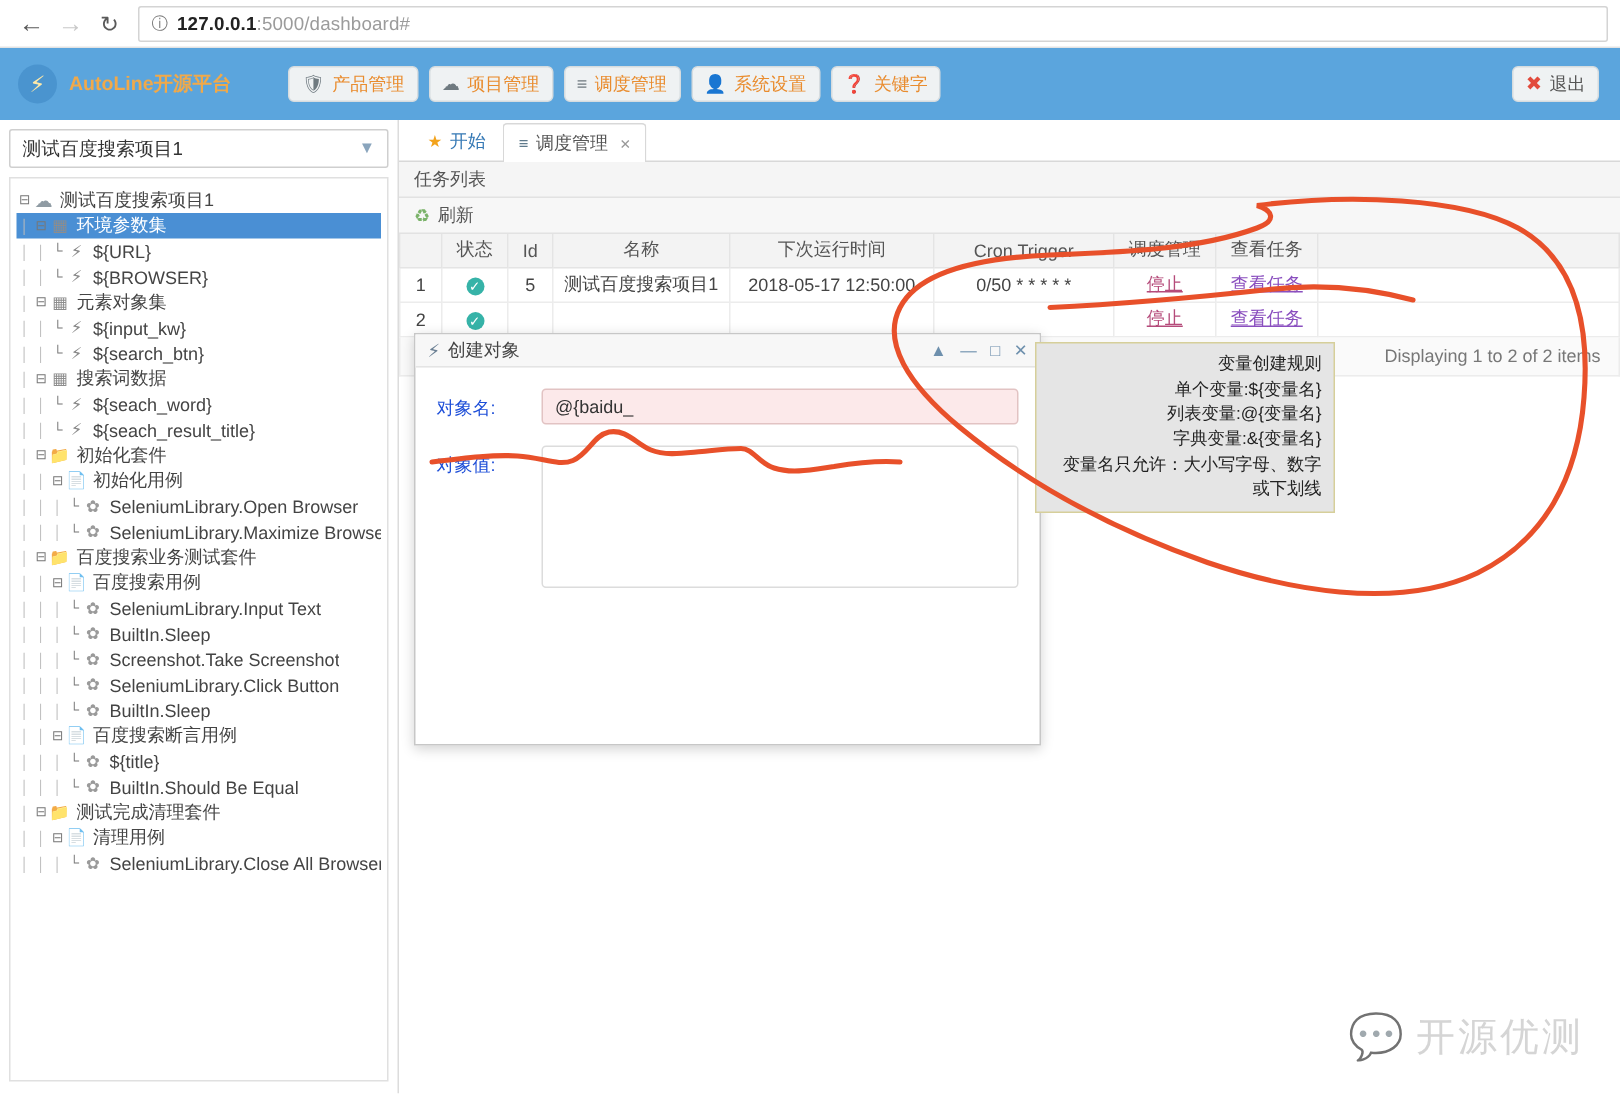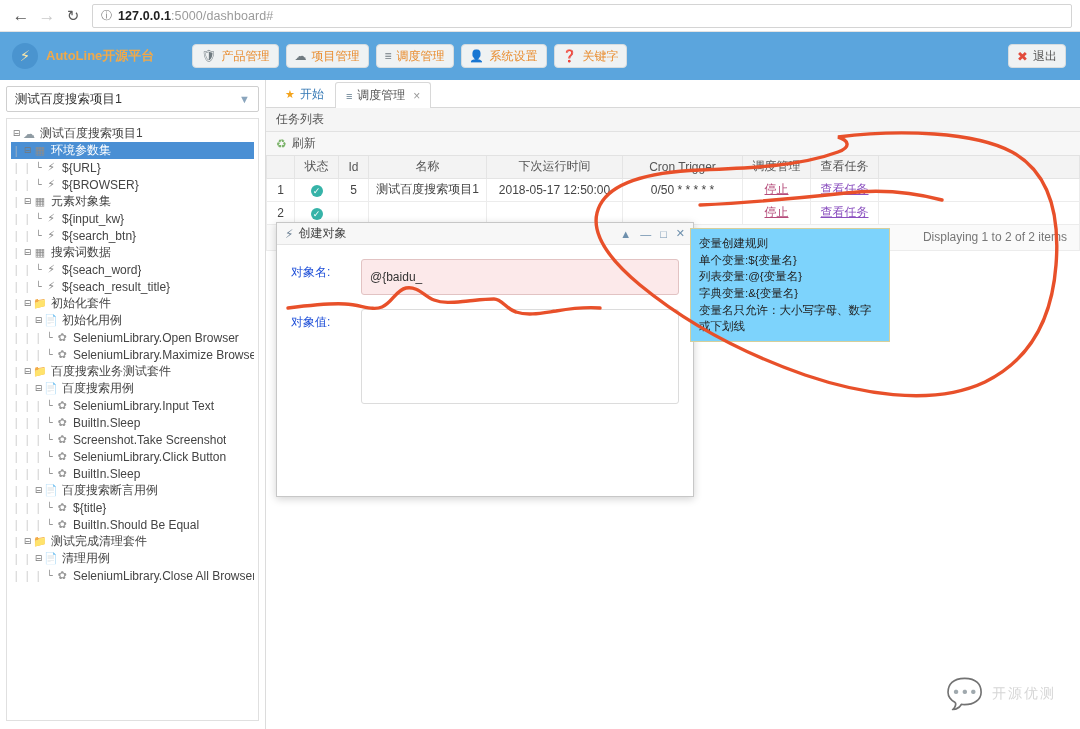--- a/index.html
+++ b/index.html
@@ -66,34 +66,34 @@
   .lnk.red{color:#b54b7a;}
   .pager{height:26px;display:flex;align-items:center;justify-content:flex-end;padding:0 12px;font-size:12px;color:#777;background:#fafafa;border:1px solid #ececec;border-top:none;}
 
   
   .dialog{position:absolute;left:276px;top:222px;width:418px;height:275px;background:#fff;border:1px solid #c7c7c7;box-shadow:0 2px 8px rgba(0,0,0,.18);}
   .dlg-title{height:22px;background:#f7f7f7;border-bottom:1px solid #e4e4e4;display:flex;align-items:center;padding:0 8px;font-size:12px;color:#444;gap:5px;}
   .dlg-ctrls{margin-left:auto;display:flex;align-items:center;gap:9px;color:#6e90ad;font-size:11px;}
   .dlg-body{padding:14px 14px 8px 14px;}
   .frow{display:flex;margin-bottom:14px;}
   .flabel{width:70px;flex:none;font-size:12px;color:#1d4ed8;padding-top:5px;}
-  .finput{flex:1;height:36px;border:1px solid #e2c3c3;background:#fce9ea;border-radius:3px;padding:0 8px;font-size:12px;color:#333;display:flex;align-items:center;}
+  .finput{flex:1;height:24px;border:1px solid #e2c3c3;background:#fce9ea;border-radius:3px;padding:0 8px;font-size:12px;color:#333;display:flex;align-items:center;}
   .ftext{flex:1;height:95px;border:1px solid #dcdcdc;border-radius:3px;background:#fff;}
   .fnote{flex:1;height:24px;border:1px solid #dcdcdc;border-radius:3px;background:#fff;}
   .dlg-actions{display:flex;justify-content:center;margin-top:4px;}
   .btn-create{border:1px solid #cccccc;background:linear-gradient(#fdfdfd,#f1f1f1);border-radius:3px;height:24px;padding:0 26px;font-size:12px;color:#444;display:flex;align-items:center;}
 
   
   .tooltip{position:absolute;left:690px;top:228px;width:200px;background:#fbf8d8;border:1px solid #d6cf9a;padding:6px 8px;font-size:11.5px;color:#222;line-height:1.45;}
 
   
   .annot{position:absolute;left:0;top:0;width:1080px;height:729px;pointer-events:none;}
 
   .watermark{position:absolute;right:24px;bottom:20px;display:flex;align-items:center;gap:8px;opacity:.55;}
-  .wm-txt{font-size:14px;color:#b4b4b4;letter-spacing:2px;}
+  .wm-txt{font-size:26px;color:#b4b4b4;letter-spacing:2px;}
 </style>
 </head>
 <body>
 
 <div class="browser-bar">
   <div class="nav-btn">←</div>
   <div class="nav-btn disabled">→</div>
   <div class="reload-btn">↻</div>
   <div class="omnibox">
     <span class="info-ico">ⓘ</span>
@@ -482,21 +482,21 @@
       <div class="flabel">对象名:</div>
       <div class="finput">@{baidu_</div>
     </div>
     <div class="frow">
       <div class="flabel">对象值:</div>
       <div class="ftext"></div>
     </div>
   </div>
 </div>
 
-<div class="tooltip" id="tooltip" style="background: #7dd3fc;">
+<div class="tooltip" id="tooltip" style="background: #e5e5e5; text-align: right;">
     <div>变量创建规则</div>
     <div>单个变量:${变量名}</div>
     <div>列表变量:@{变量名}</div>
     <div>字典变量:&amp;{变量名}</div>
     <div>变量名只允许：大小写字母、数字或下划线</div>
   </div>
 
 <svg class="annot" viewBox="0 0 1080 729">
   <path fill="none" stroke="#e8502a" stroke-width="3.4" stroke-linecap="round" d="M838,137 C900,129 975,132 1012,152 C1050,173 1060,215 1056,265
        C1052,318 1030,360 985,382 C930,408 855,392 805,375

